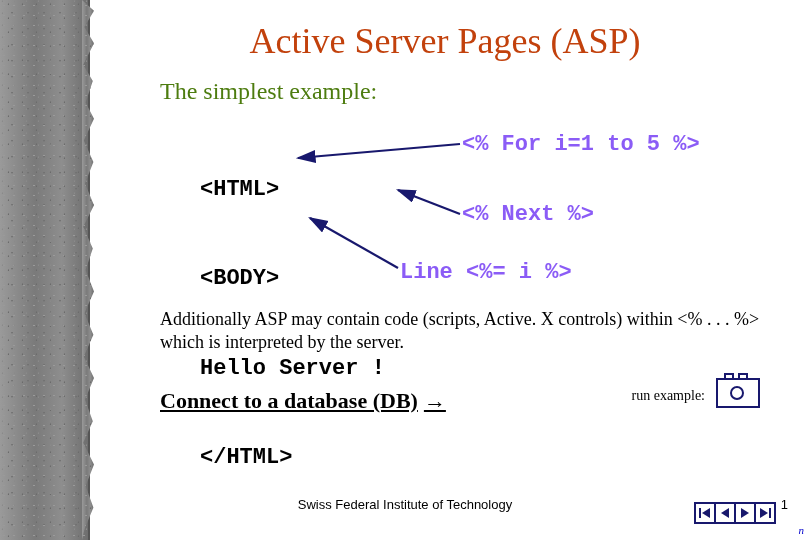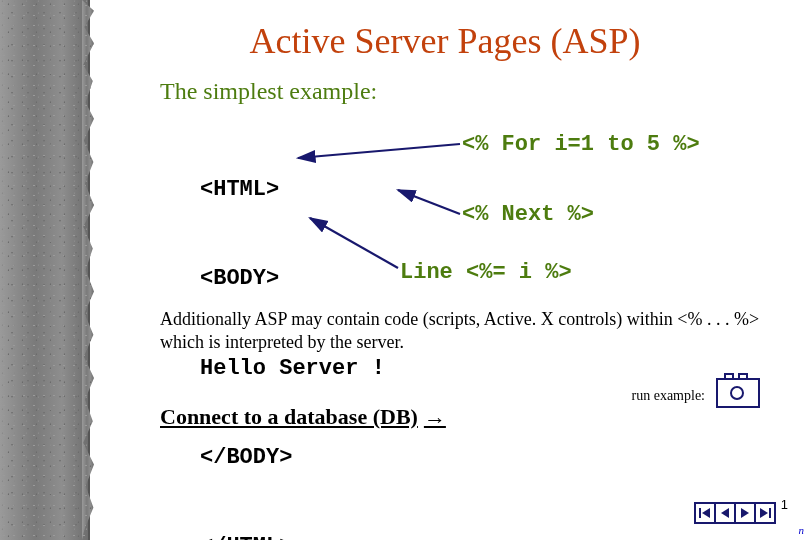--- a/index.html
+++ b/index.html
@@ -78,21 +78,21 @@
     font-weight: bold;
     color: #000;
     line-height: 1.35;
     white-space: pre;
   }
   .code-right {
     position: absolute;
     font-family: "Courier New", Courier, monospace;
     font-size: 22px;
     font-weight: bold;
-    color: #4d7c0f;
+    color: #8b5cf6;
     line-height: 1.35;
     white-space: pre;
   }
   .code-r1 { left: 462px; top: 130px; }
   .code-r2 { left: 462px; top: 200px; }
   .code-r3 { left: 400px; top: 258px; }
 
   .body-para {
     position: absolute;
     left: 160px;
@@ -108,21 +108,20 @@
     left: 160px;
     top: 388px;
     font-size: 22px;
     font-weight: bold;
     text-decoration: underline;
     color: #000;
     display: inline-flex;
     align-items: center;
     gap: 6px;
     cursor: pointer;
-    margin-top: 16px;
   }
   .connect-arrow {
     font-family: Arial, sans-serif;
     font-weight: normal;
   }
 
   .run-label {
     position: absolute;
     right: 105px;
     top: 388px;
@@ -229,21 +228,20 @@
   <div class="sidebar-strip"></div>
 
   <div class="title">Active Server Pages (ASP)</div>
 
   <div class="subtitle">The simplest example:</div>
 
   <div class="code-left">
     <div>&lt;HTML&gt;</div>
     <div>&lt;BODY&gt;</div>
     <div>Hello Server !</div>
-    <div>&lt;/BODY&gt;</div>
     <div>&lt;/HTML&gt;</div>
   </div>
 
   <div class="code-right code-r1">&lt;% For i=1 to 5 %&gt;</div>
   <div class="code-right code-r2">&lt;% Next %&gt;</div>
   <div class="code-right code-r3">Line &lt;%= i %&gt;</div>
 
   <svg class="arrow-svg" viewBox="0 0 810 540">
     <defs>
       <marker id="ah" markerWidth="10" markerHeight="10" refX="8" refY="3" orient="auto">
@@ -266,20 +264,21 @@
   </a>
 
   <span class="run-label">run example:</span>
 
   <div class="run-icon">
     <div class="reel1"></div>
     <div class="reel2"></div>
     <div class="lens"></div>
   </div>
 
+  <div class="footer-inst">Swiss Federal Institute of Technology</div>
   <div class="slide-number">1</div>
   <div class="tiny-n">n</div>
 
   <div class="nav-cluster">
     <div class="nav-btn">
       <svg width="12" height="12" viewBox="0 0 12 12">
           <rect x="0" y="1" width="2" height="10" fill="#18186d"></rect>
           <path d="M11 1 L3 6 L11 11 Z" fill="#18186d"></path>
         </svg>
     </div>

